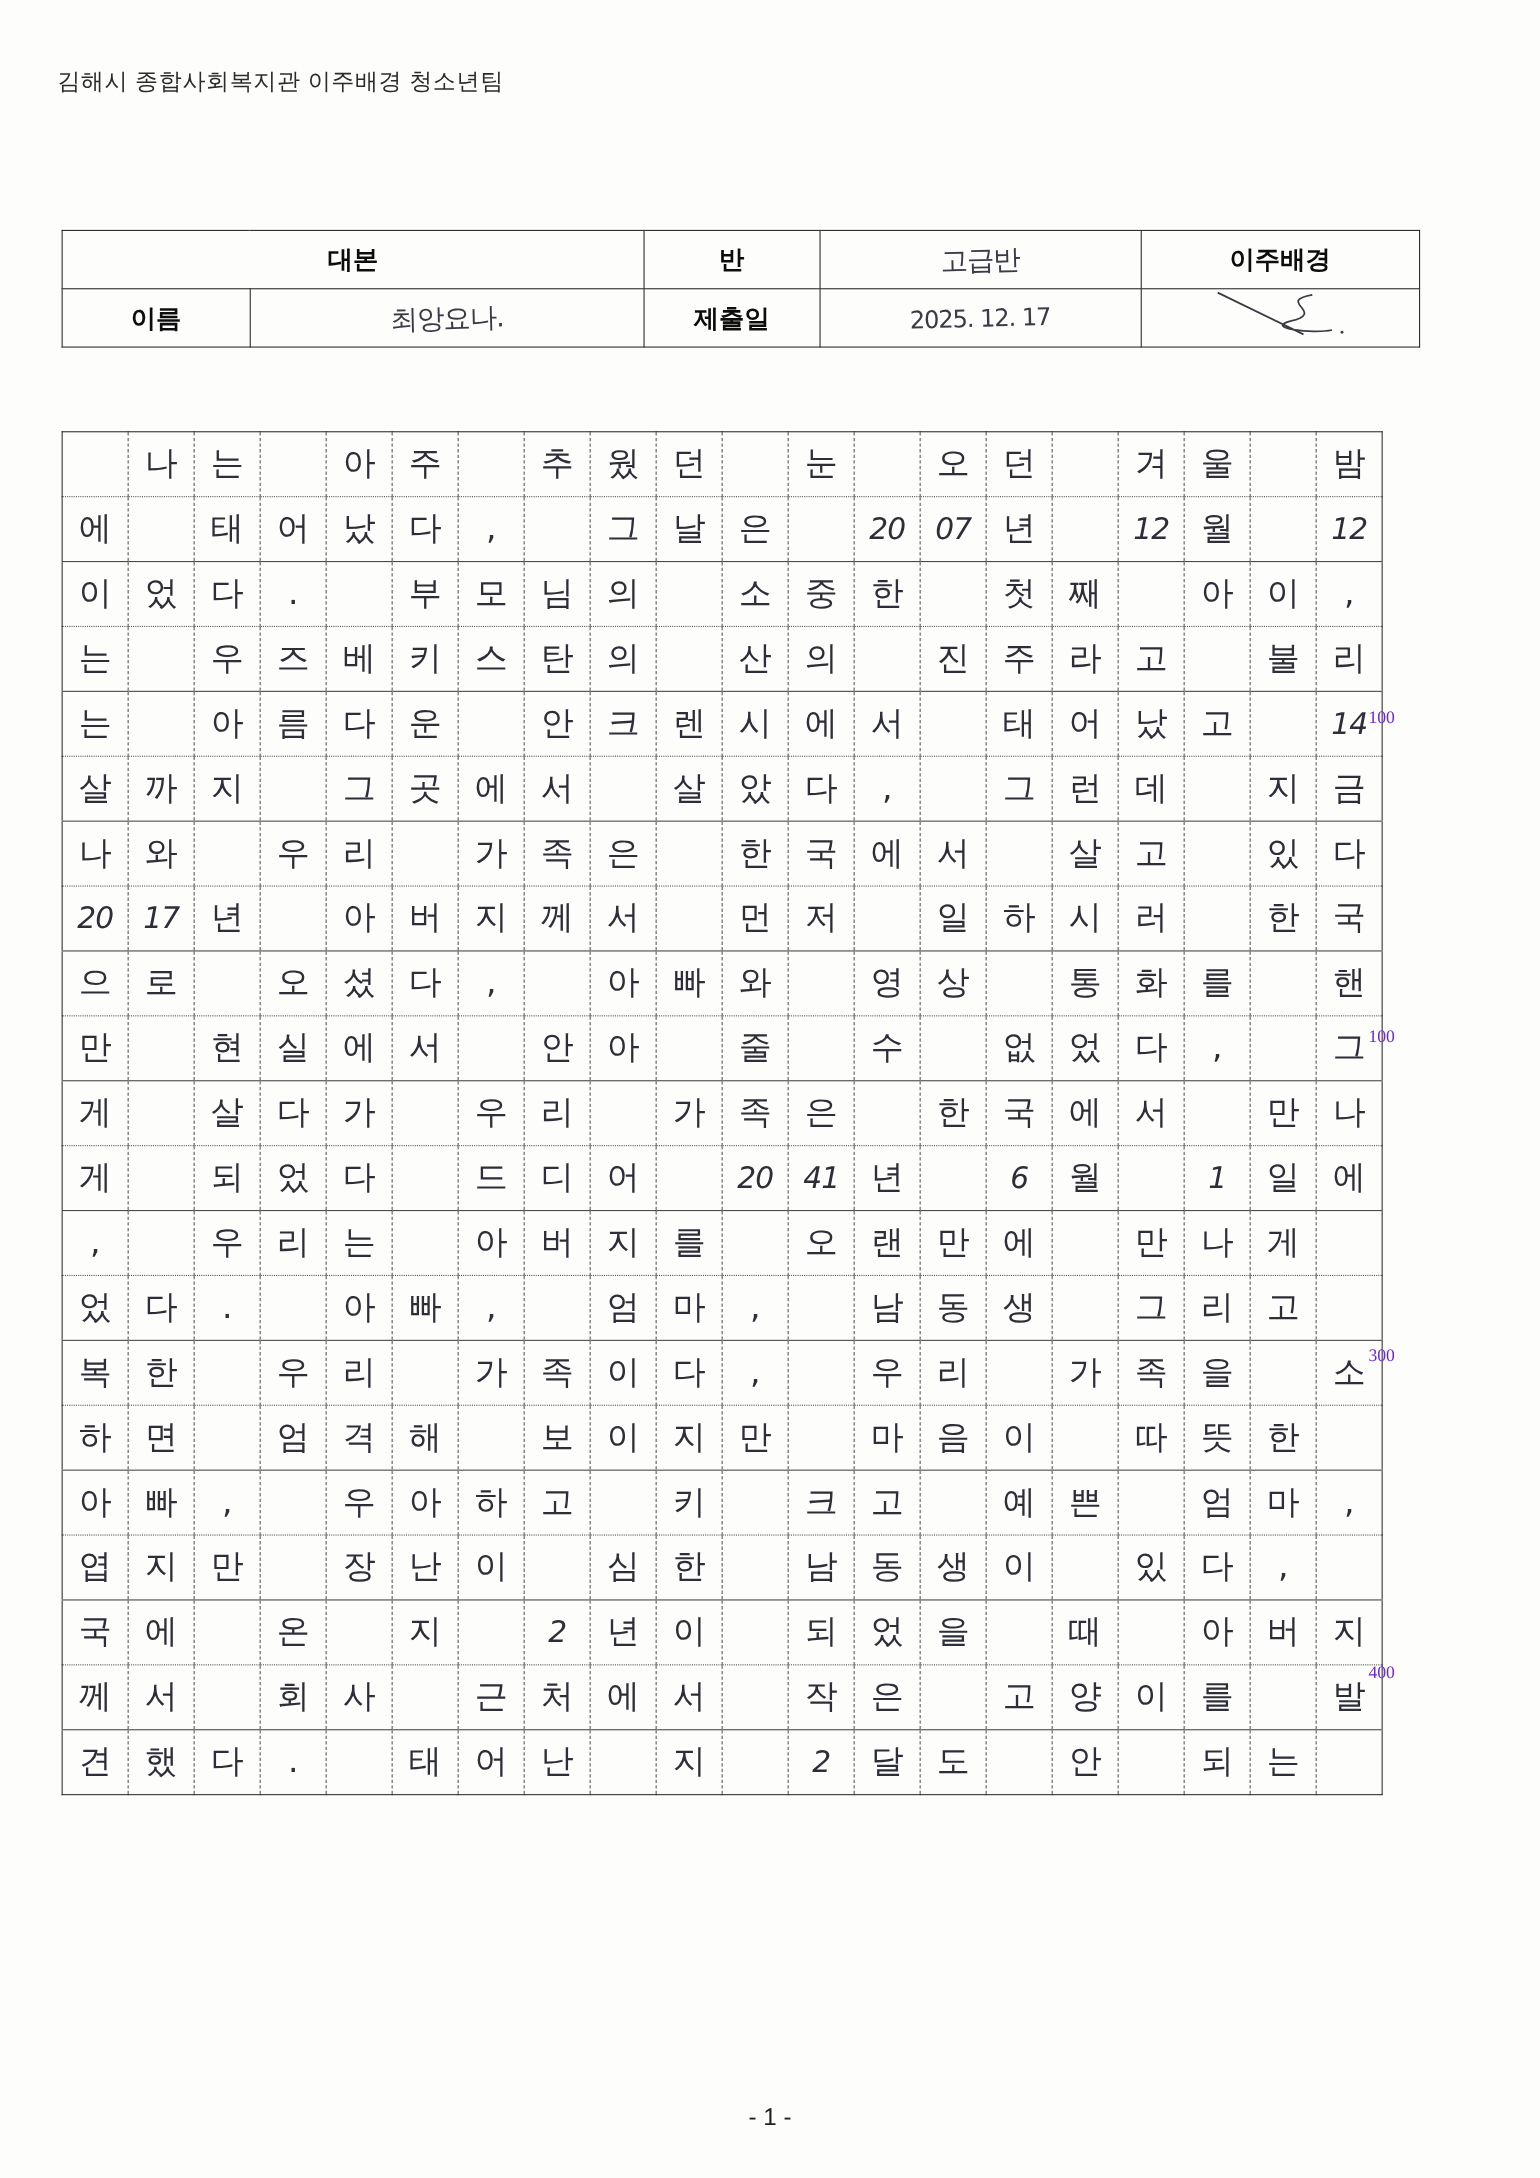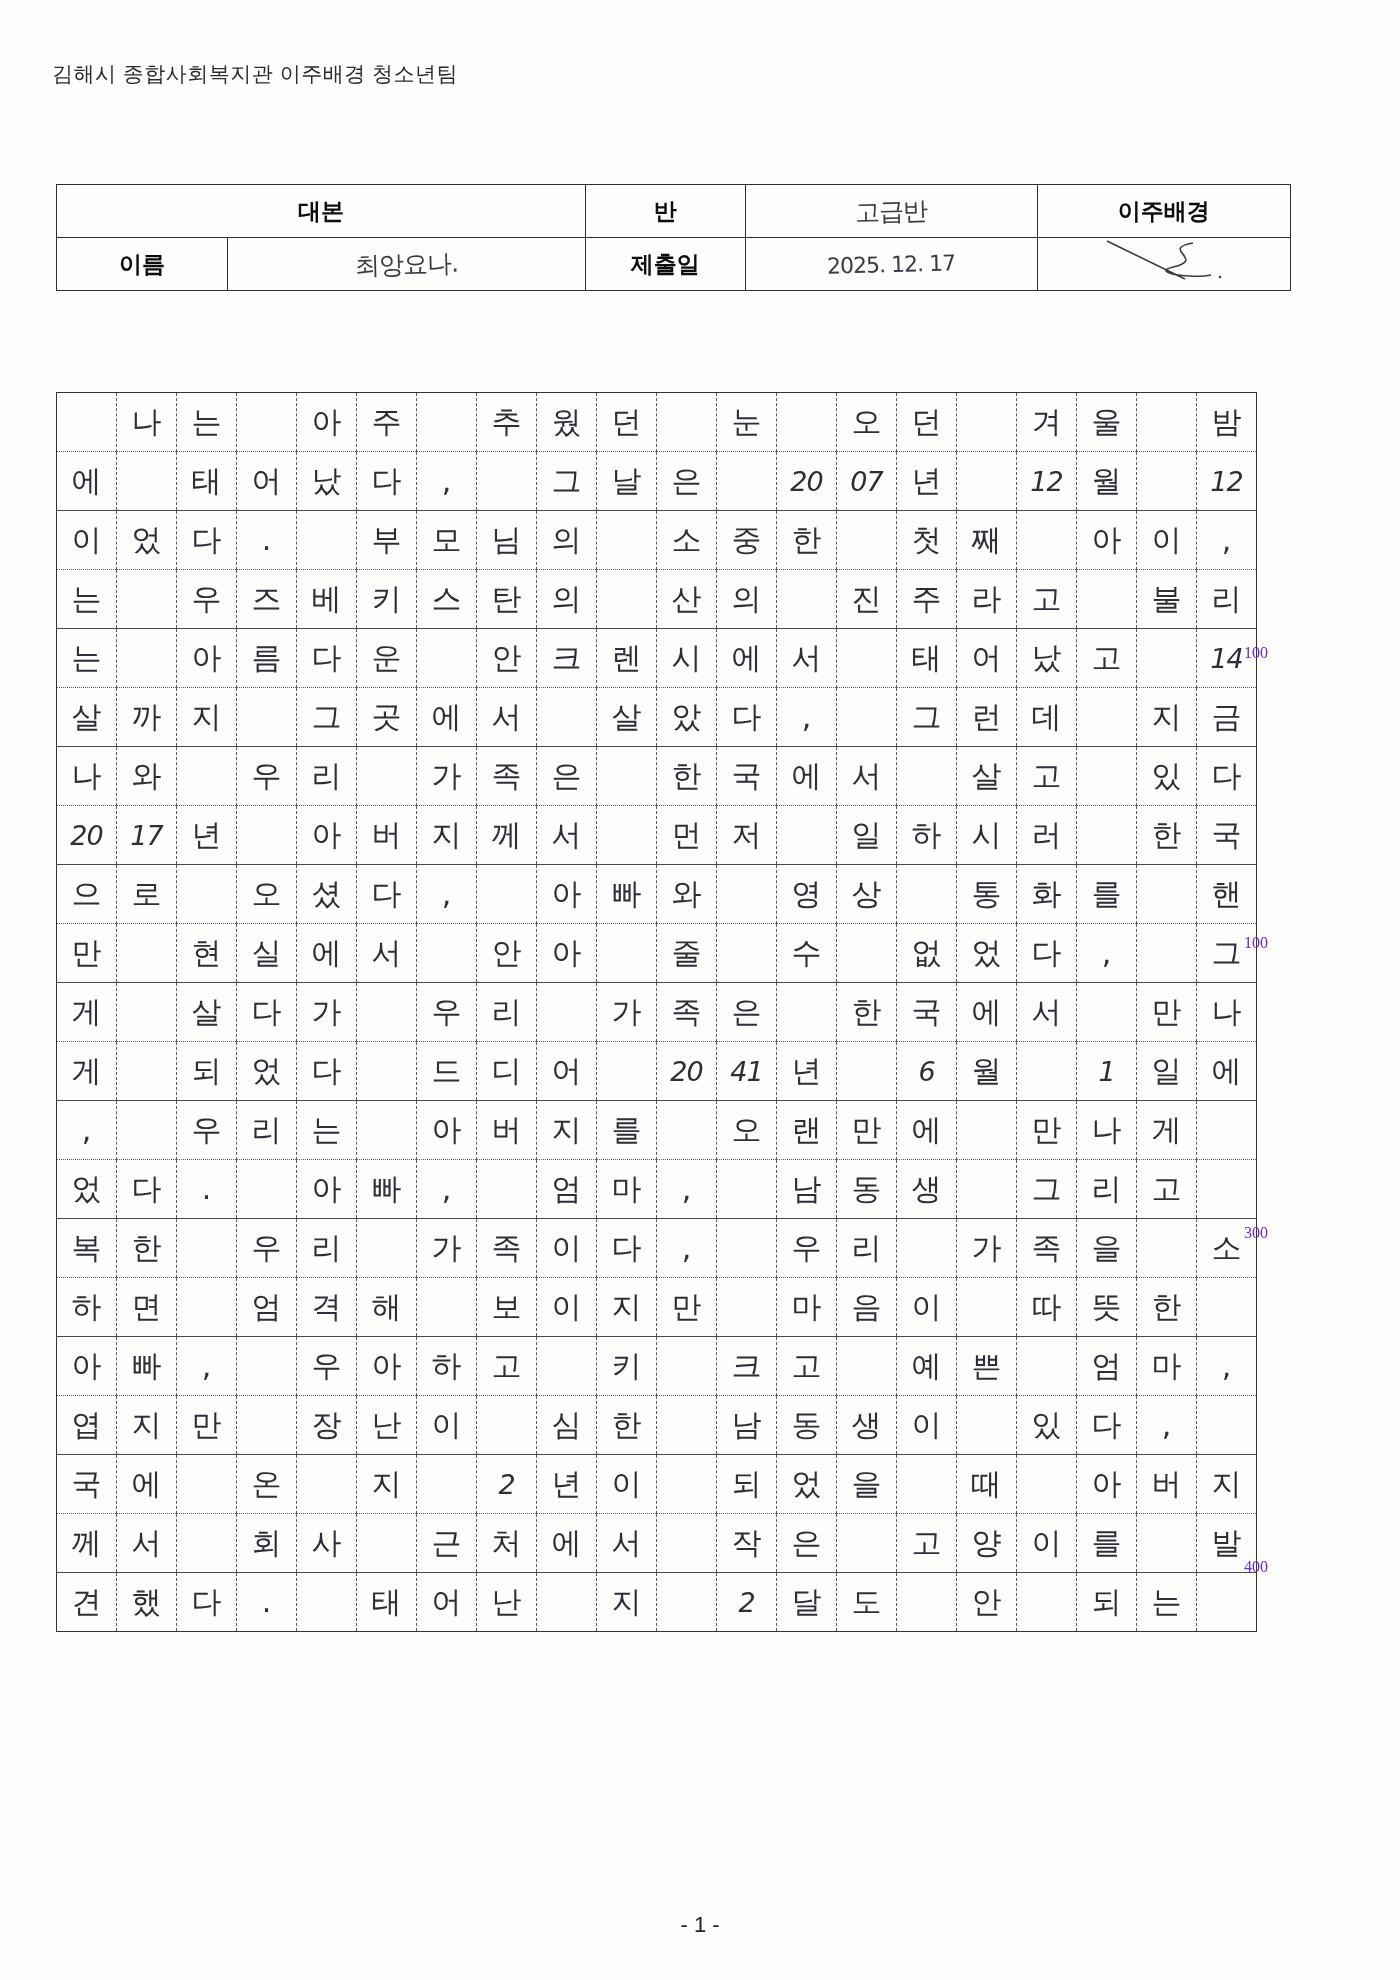--- a/index.html
+++ b/index.html
@@ -43,21 +43,21 @@
   }
   .title-text{
     font-size:30px;font-weight:bold;
     letter-spacing:3px;
     color:#101010;
   }
 
   
   .info-table{
     position:absolute;
-    left:56px;top:184px;
+    left:56px;top:209px;
     width:1235px;
     border-collapse:collapse;
     table-layout:fixed;
   }
   .info-table td{
     border:1.3px solid #2f2f2f;
     height:52px;
     font-size:23px;
     font-weight:bold;
     text-align:center;
@@ -644,19 +644,19 @@
             <td><span class="cell-ch">되</span></td>
             <td><span class="cell-ch">는</span></td>
             <td></td>
           </tr>
         </tbody>
     </table>
     <div id="markers">
         <div class="mark" style="top: 252px;">100</div>
         <div class="mark" style="top: 542px;">100</div>
         <div class="mark" style="top: 832px;">300</div>
-        <div class="mark" style="top: 1166px;">400</div>
+        <div class="mark" style="top: 1120px;">400</div>
       </div>
   </div>
 
   <div class="footer">- 1 -</div>
 
 </div>
 
 </body></html>

